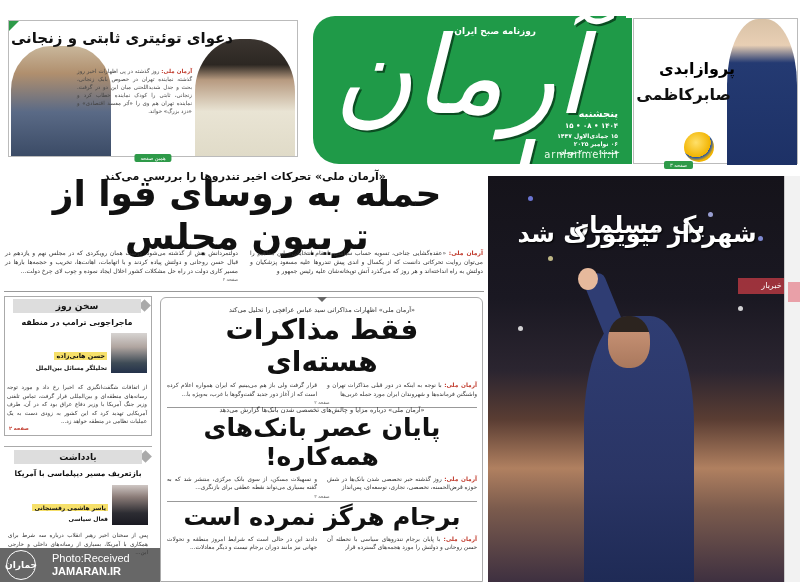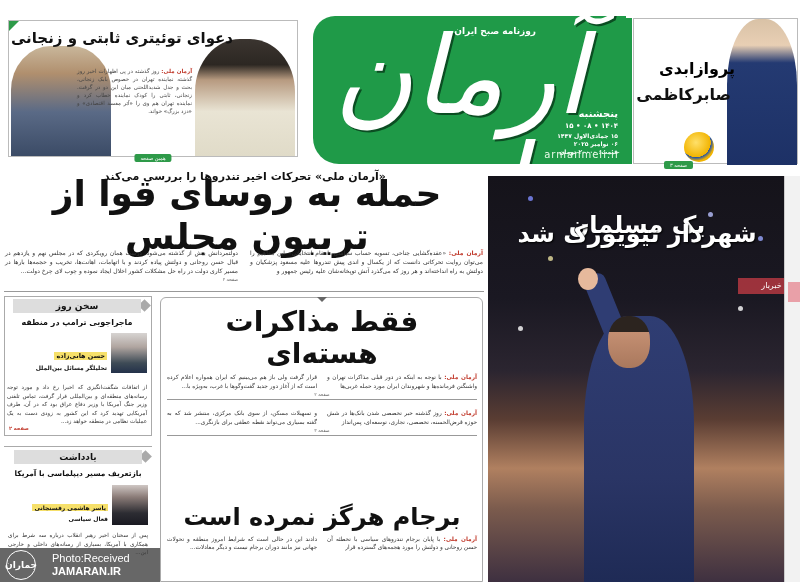--- a/index.html
+++ b/index.html
@@ -174,30 +174,33 @@
   <div class="lines">
     <div>Photo:Received</div>
     <div style="font-weight:bold;">JAMARAN.IR</div>
   </div>
 </div>
 
 <div class="abs mid-box">
   <div class="notch"></div>
 
   <div class="story" style="top:8px;">
+    <div class="kick">«آرمان ملی» اظهارات مذاکراتی سید عباس عراقچی را تحلیل می‌کند</div>
     <div class="hl" style="font-size:28px;">فقط مذاکرات هسته‌ای</div>
     <div class="body">
       <div class="col"><span class="lead">آرمان ملی:</span> <span>با توجه به اینکه در دور قبلی مذاکرات تهران و واشنگتن فرمانده‌ها و شهروندان ایران مورد حمله غربی‌ها</span></div>
       <div class="col"><span>قرار گرفت ولی باز هم می‌بینیم که ایران همواره اعلام کرده است که از آغاز دور جدید گفت‌وگوها با غرب، به‌ویژه با...</span></div>
     </div>
     <div class="ref">صفحه ۲</div>
     <div class="sep"></div>
   </div>
 
   <div class="story" style="top:108px;">
+    <div class="kick">«آرمان ملی» درباره مزایا و چالش‌های تخصصی شدن بانک‌ها گزارش می‌دهد</div>
+    <div class="hl" style="font-size:25px;">پایان عصر بانک‌های همه‌کاره!</div>
     <div class="body">
       <div class="col"><span class="lead">آرمان ملی:</span> <span>روز گذشته خبر تخصصی شدن بانک‌ها در شش حوزه قرض‌الحسنه، تخصصی، تجاری، توسعه‌ای، پس‌انداز</span></div>
       <div class="col"><span>و تسهیلات مسکن، از سوی بانک مرکزی، منتشر شد که به گفته بسیاری می‌تواند نقطه عطفی برای بازنگری...</span></div>
     </div>
     <div class="ref">صفحه ۳</div>
     <div class="sep"></div>
   </div>
 
   <div class="story" style="top:206px;">
     <div class="hl" style="font-size:24px;">برجام هرگز نمرده است</div>

